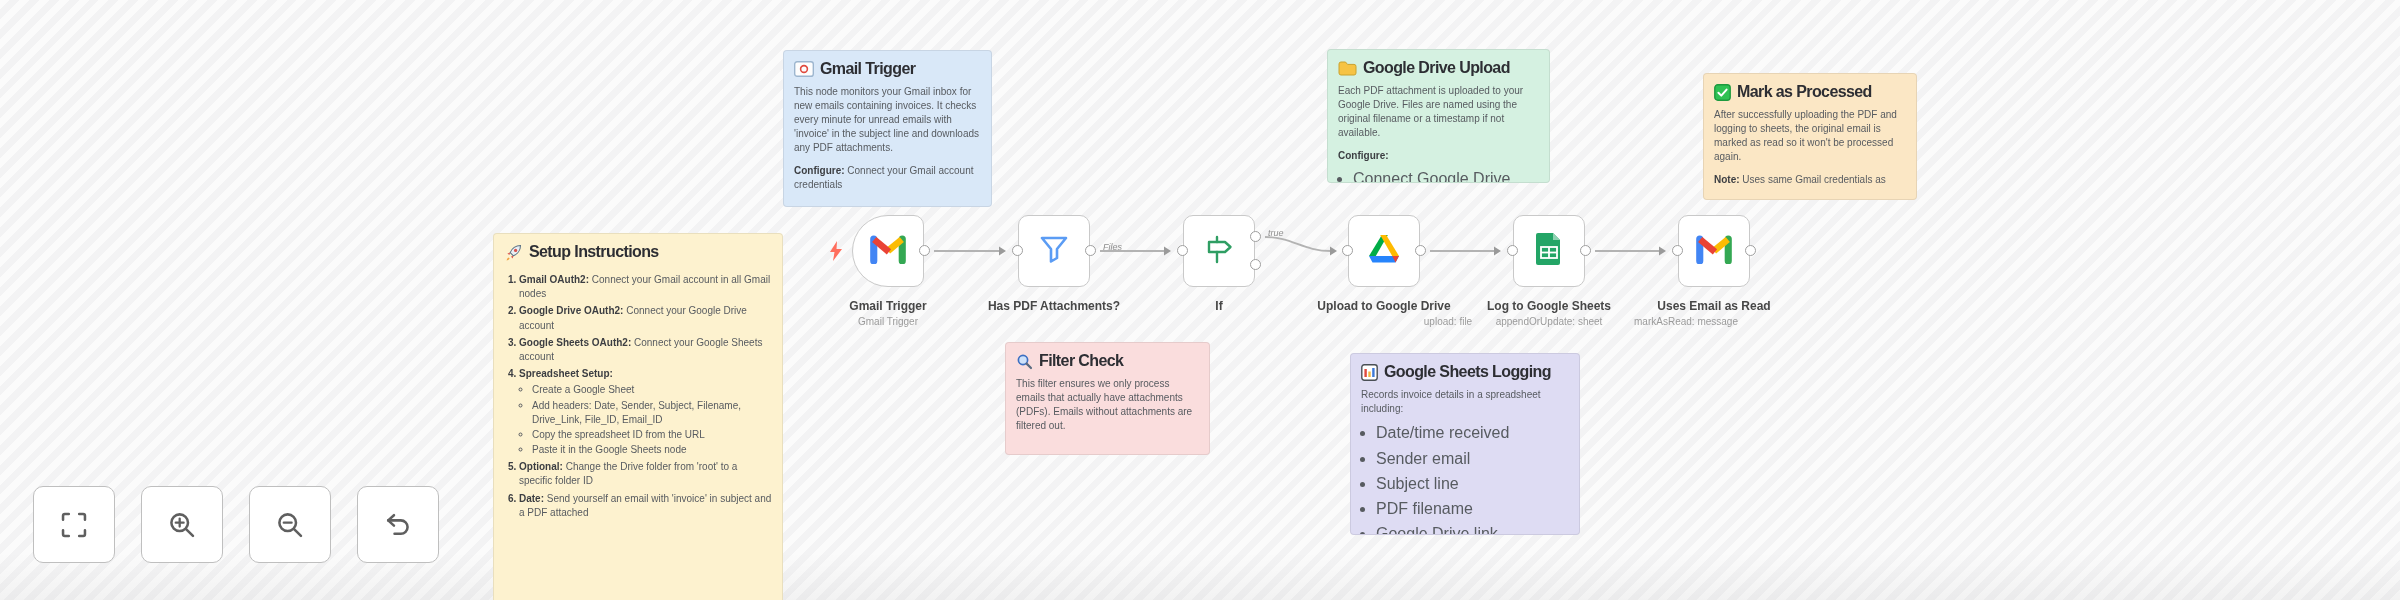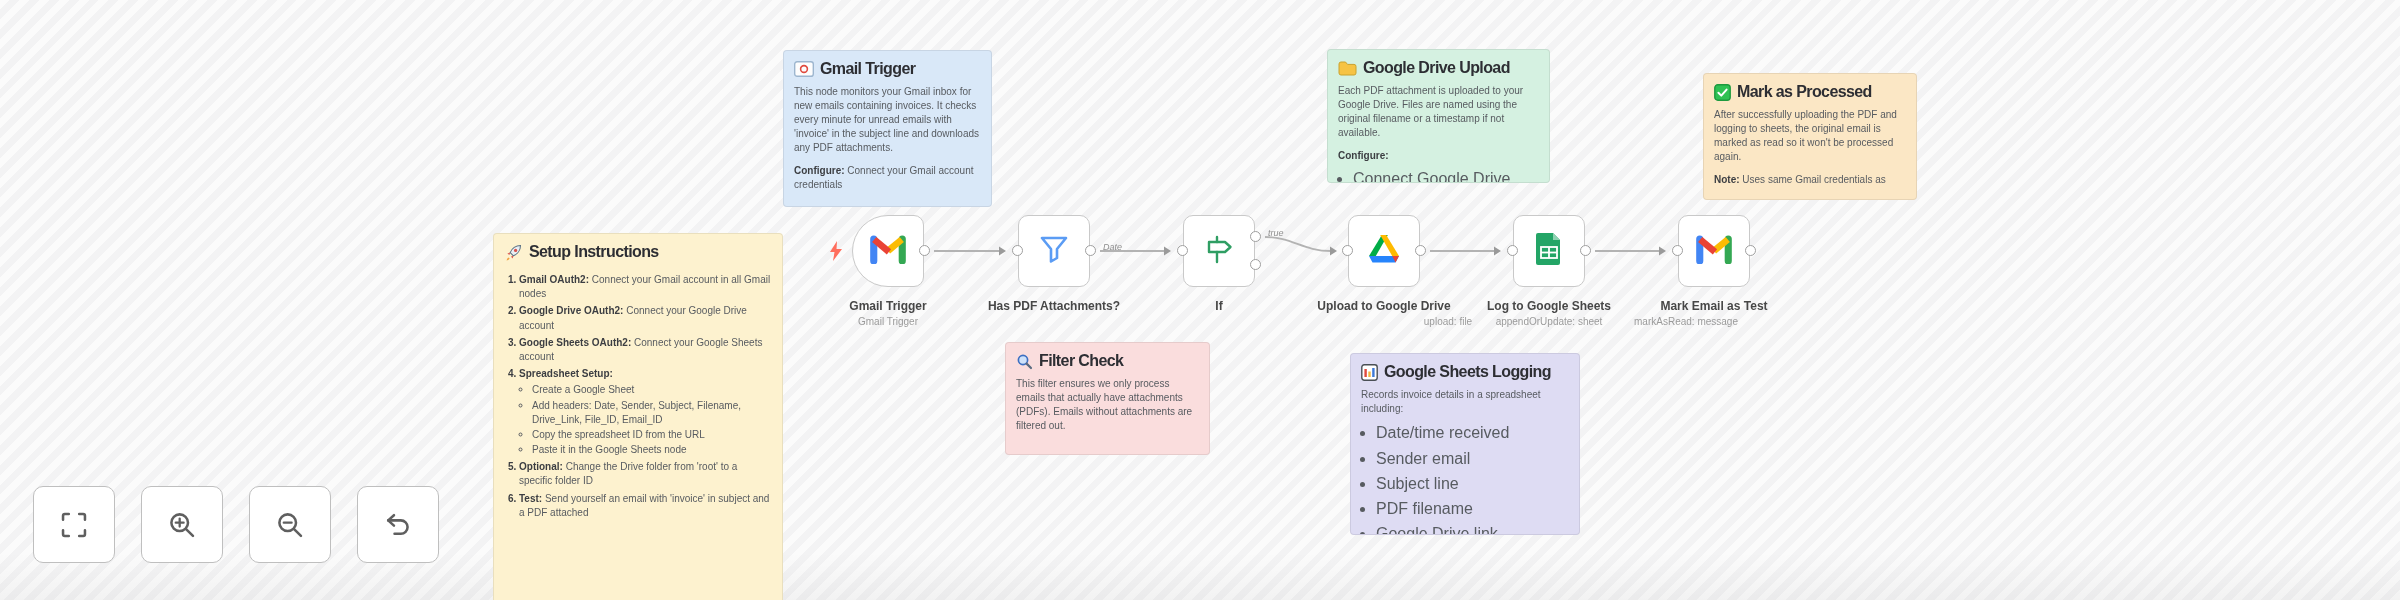--- a/index.html
+++ b/index.html
@@ -73,21 +73,21 @@
       <path d="M1595 251 H1659"></path>
     </g>
     <g fill="#9a9a9a">
       <polygon points="999,246.6 1006,251 999,255.4"></polygon>
       <polygon points="1164,246.6 1171,251 1164,255.4"></polygon>
       <polygon points="1330,246.6 1337,251 1330,255.4"></polygon>
       <polygon points="1494,246.6 1501,251 1494,255.4"></polygon>
       <polygon points="1659,246.6 1666,251 1659,255.4"></polygon>
     </g>
   </svg>
-  <div class="conn-label" style="left:1103px;top:242px;">Date</div>
+  <div class="conn-label" style="left:1103px;top:242px;">Files</div>
   <div class="conn-label" style="left:1268px;top:228px;text-align:center;">true</div>
 
   <svg class="bolt" width="16" height="20" viewBox="0 0 16 20">
     <polygon points="9,0 2,11 6.5,11 5,20 14,8 8.5,8" fill="#ff6e5d"></polygon>
   </svg>
 
   <div class="sticky s-gmail" style="background-color: rgb(217, 232, 248);">
     <div class="note-title">
       <span class="ticon">
         <svg width="20" height="16" viewBox="0 0 20 16">
@@ -150,21 +150,21 @@
       <li><b>Google Sheets OAuth2:</b><span> Connect your Google Sheets account</span></li>
       <li><b>Spreadsheet Setup:</b>
         <ul class="substeps">
           <li>Create a Google Sheet</li>
           <li>Add headers: Date, Sender, Subject, Filename, Drive_Link, File_ID, Email_ID</li>
           <li>Copy the spreadsheet ID from the URL</li>
           <li>Paste it in the Google Sheets node</li>
         </ul>
       </li>
       <li><b>Optional:</b><span> Change the Drive folder from 'root' to a specific folder ID</span></li>
-      <li><b>Test:</b><span> Send yourself an email with 'invoice' in subject and a PDF attached</span></li>
+      <li><b>Date:</b><span> Send yourself an email with 'invoice' in subject and a PDF attached</span></li>
     </ol>
   </div>
 
   <div class="sticky s-filter" style="background-color: rgb(250, 221, 221);">
     <div class="note-title">
       <span class="ticon">
         <svg width="17" height="17" viewBox="0 0 17 17">
             <circle cx="7" cy="7" r="4.6" fill="#cfe2fa" stroke="#3d6fc2" stroke-width="1.7"></circle>
             <line x1="10.6" y1="10.6" x2="15" y2="15" stroke="#5a6b80" stroke-width="2.2" stroke-linecap="round"></line>
           </svg>
@@ -271,21 +271,21 @@
       <svg width="38" height="29" viewBox="0 0 40 30">
         <line x1="5" y1="4" x2="5" y2="27" stroke="#4285F4" stroke-width="7.5" stroke-linecap="round"></line>
         <line x1="35" y1="4" x2="35" y2="27" stroke="#34A853" stroke-width="7.5" stroke-linecap="round"></line>
         <line x1="34.5" y1="4.5" x2="20" y2="16.5" stroke="#FBBC04" stroke-width="7"></line>
         <line x1="5.5" y1="4.5" x2="21" y2="17.5" stroke="#EA4335" stroke-width="7"></line>
       </svg>
     </span>
     <span class="port in"></span>
     <span class="port out"></span>
   </div>
-  <div class="nlabel" style="left:1634px;">Mark Email as Test</div>
+  <div class="nlabel" style="left:1634px;">Uses Email as Read</div>
   <div class="nsub" style="left:1606px;">markAsRead: message</div>
 
   <div class="ctrl c1">
     <svg width="30" height="30" viewBox="0 0 26 26">
       <path d="M8.5 3.5 H5 a1.5 1.5 0 0 0 -1.5 1.5 V8.5 M17.5 3.5 H21 a1.5 1.5 0 0 1 1.5 1.5 V8.5 M3.5 17.5 V21 a1.5 1.5 0 0 0 1.5 1.5 H8.5 M22.5 17.5 V21 a1.5 1.5 0 0 1 -1.5 1.5 H17.5" fill="none" stroke="#5f5f5f" stroke-width="2.2" stroke-linecap="round"></path>
     </svg>
   </div>
   <div class="ctrl c2">
     <svg width="30" height="30" viewBox="0 0 26 26">
       <circle cx="11" cy="11" r="7.2" fill="none" stroke="#5f5f5f" stroke-width="2.2"></circle>

